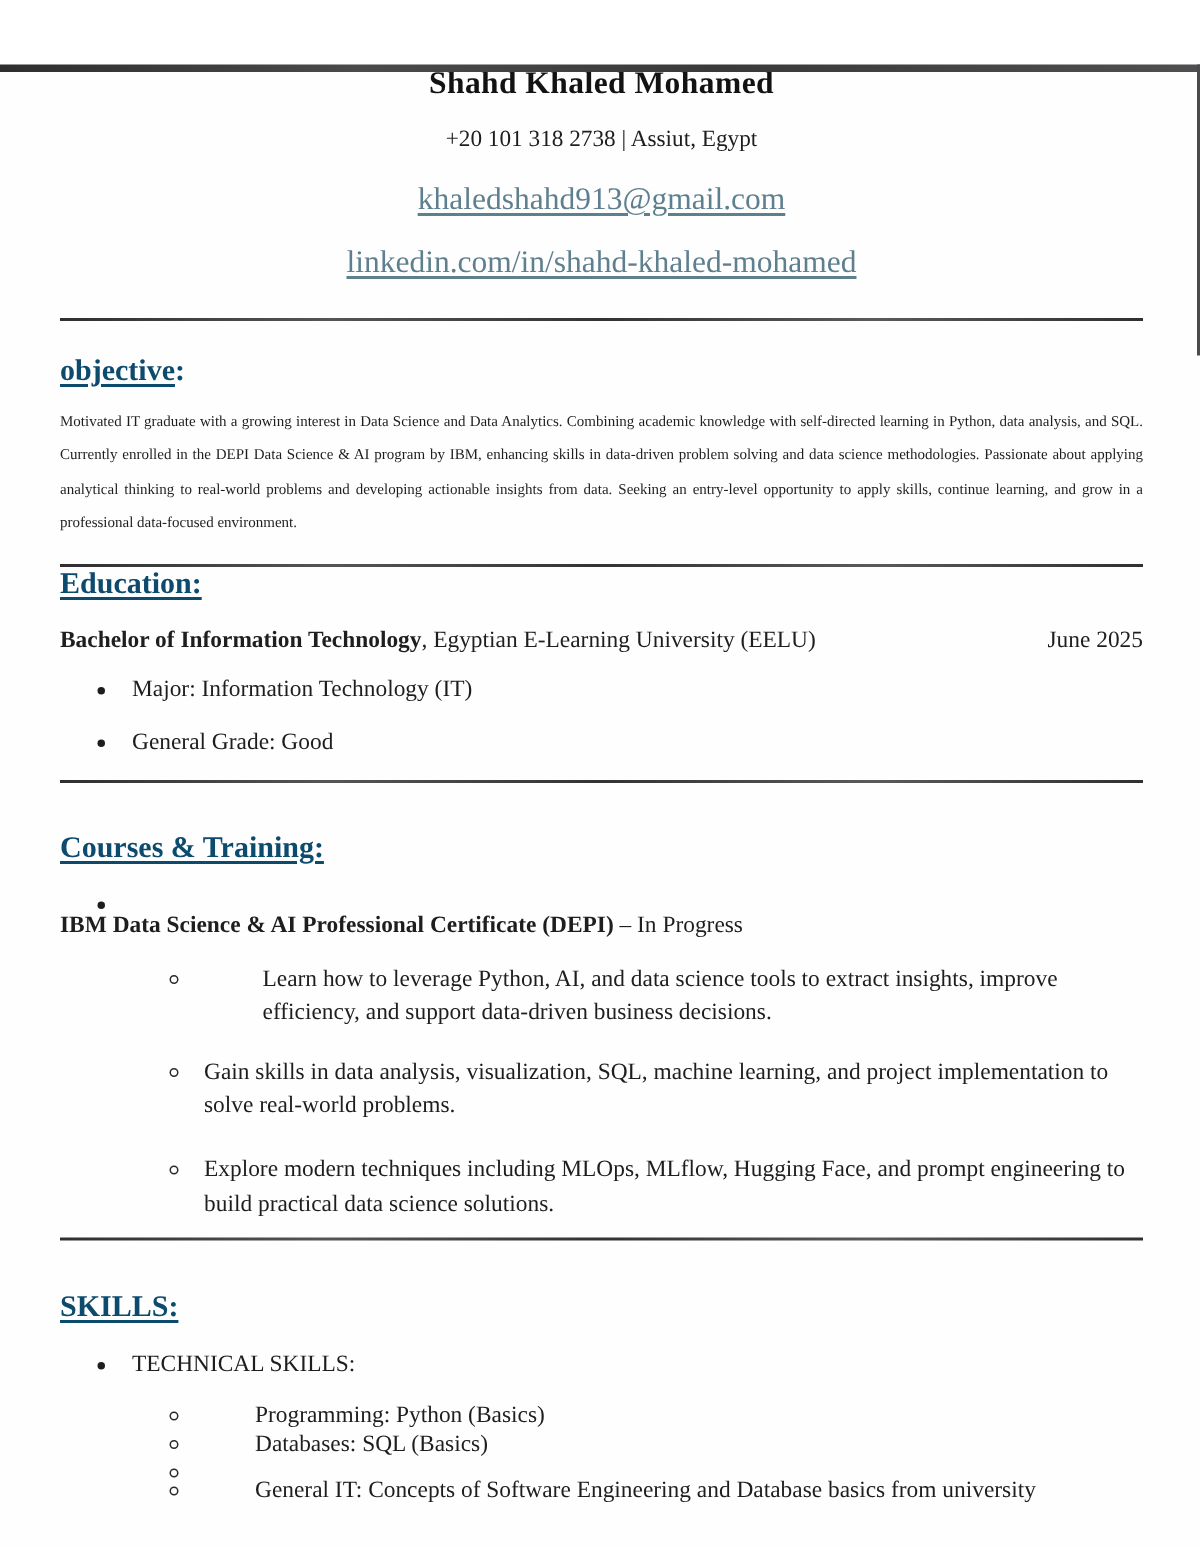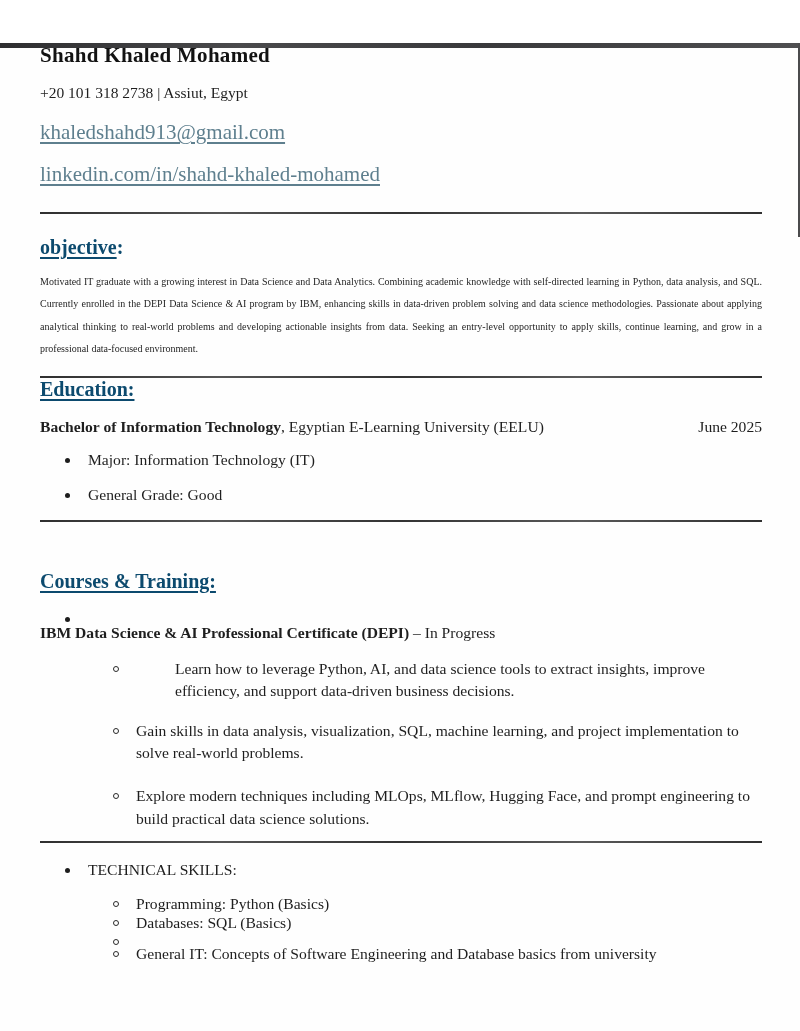--- a/index.html
+++ b/index.html
@@ -27,21 +27,21 @@
   .scan-edge-right {
     position: absolute;
     top: 0; right: 0;
     width: 2px; height: 194px;
     background: #4b4b4d;
   }
   .content {
     padding: 0 38px 0 40px;
   }
   
-  .doc-header { }
+  .doc-header { text-align: center; }
   .candidate-name {
     margin-top: 43px;
     font-size: 21px;
     font-weight: bold;
     color: #121212;
     letter-spacing: 0.3px;
   }
   .contact-line {
     margin-top: 16px;
     font-size: 15.5px;
@@ -71,21 +71,21 @@
     font-weight: bold;
     color: #0c4a6e;
   }
   .section-heading .u {
     text-decoration: underline;
     text-underline-offset: 3px;
     text-decoration-thickness: 1.5px;
   }
   .h-objective { margin-top: 22px; }
   .h-education { }
-  .h-courses   { margin-top: 48px; }
+  .h-courses   { margin-top: 32px; }
   .h-skills    { margin-top: 33px; }
   
   .body-text { font-size: 10px; line-height: 22.3px; }
   .objective-paragraph {
     margin-top: 12px;
     text-align: justify;
   }
   
   .edu-line {
     margin-top: 17px;
@@ -108,21 +108,21 @@
     width: 6px; height: 6px; border-radius: 50%;
     border: 1.2px solid #2a2a2a; margin-top: 8px; flex: none;
   }
   .li-text { flex: 1; }
   .courses-item { margin-top: 15px; flex-direction: column; }
   .course-sub-1 { margin-top: 14px; gap: 39px; }
   .course-sub-2 { margin-top: 17px; }
   .course-sub-3 { margin-top: 21px; }
   .skills-cat { margin-top: 16px; }
   .skills-sublist { margin-top: 14px; }
-  .skills-sublist .li2 { line-height: 18.8px; }
+  .skills-sublist .li2 { line-height: 18.8px; gap: 34px; }
   .skills-sublist .ring { margin-top: 6px; }
 </style>
 </head>
 <body>
 
 <div class="page">
   <div class="scan-edge-top"></div>
   <div class="scan-edge-right"></div>
 
   <div class="content">
@@ -193,20 +193,21 @@
         <span class="marker-col">
             <span class="ring"></span>
           </span>
         <div class="li-text">Explore modern techniques including MLOps, MLflow, Hugging Face, and prompt engineering to build practical data science solutions.</div>
       </div>
     </section>
 
     <hr class="rule rule-4">
 
     <section>
+      <h2 class="section-heading h-skills"><span class="u">SKILLS:</span></h2>
       <div class="li1 skills-cat">
         <span class="marker-col">
             <span class="dot"></span>
           </span>
         <div class="li-text">TECHNICAL SKILLS:</div>
       </div>
       <div class="skills-sublist">
         <div class="li2">
           <span class="marker-col">
               <span class="ring"></span>

